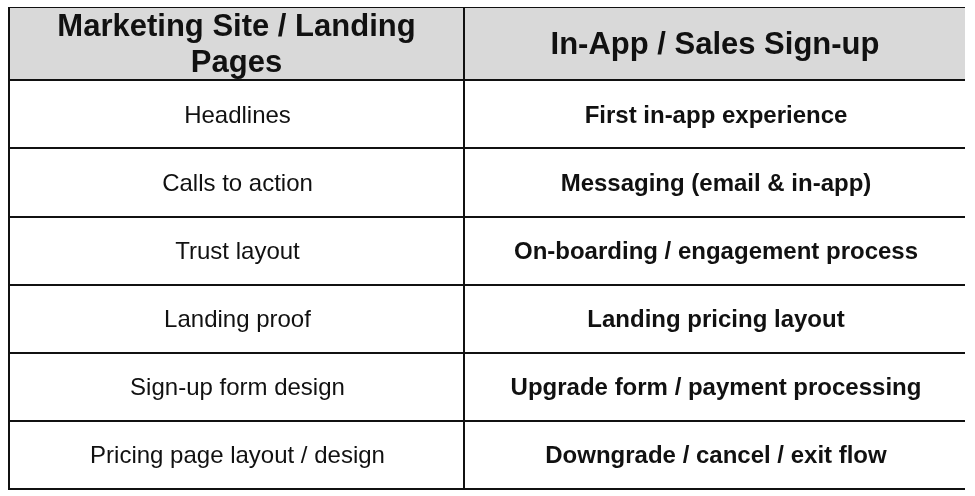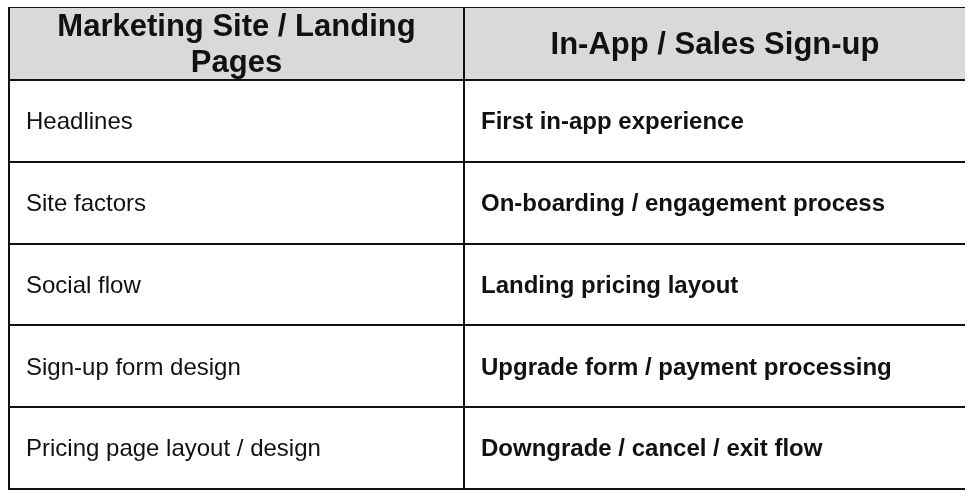--- a/index.html
+++ b/index.html
@@ -50,21 +50,21 @@
   table.grid thead th {
     background: #d9d9d9;
     font-weight: bold;
     text-align: center;
     height: 58px;
     font-size: 31px;
   }
   table.grid tbody td {
     height: 60px;
     font-weight: normal;
-    text-align: left;
+    text-align: center;
   }
   table.grid tbody tr td:first-child {
     padding-left: 16px;
   }
   table.grid tbody tr td:last-child {
     padding-left: 16px;
     font-weight: bold;
   }
   
   .edge {
@@ -103,25 +103,29 @@
           <th>Marketing Site / Landing Pages</th>
           <th>In-App / Sales Sign-up</th>
         </tr>
       </thead>
       <tbody>
         <tr>
           <td>Headlines</td>
           <td>First in-app experience</td>
         </tr>
         <tr>
-          <td>Site factors</td>
+          <td>Calls to action</td>
+          <td>Messaging (email &amp; in-app)</td>
+        </tr>
+        <tr>
+          <td>Trust layout</td>
           <td>On-boarding / engagement process</td>
         </tr>
         <tr>
-          <td>Social flow</td>
+          <td>Landing proof</td>
           <td>Landing pricing layout</td>
         </tr>
         <tr>
           <td>Sign-up form design</td>
           <td>Upgrade form / payment processing</td>
         </tr>
         <tr>
           <td>Pricing page layout / design</td>
           <td>Downgrade / cancel / exit flow</td>
         </tr>

